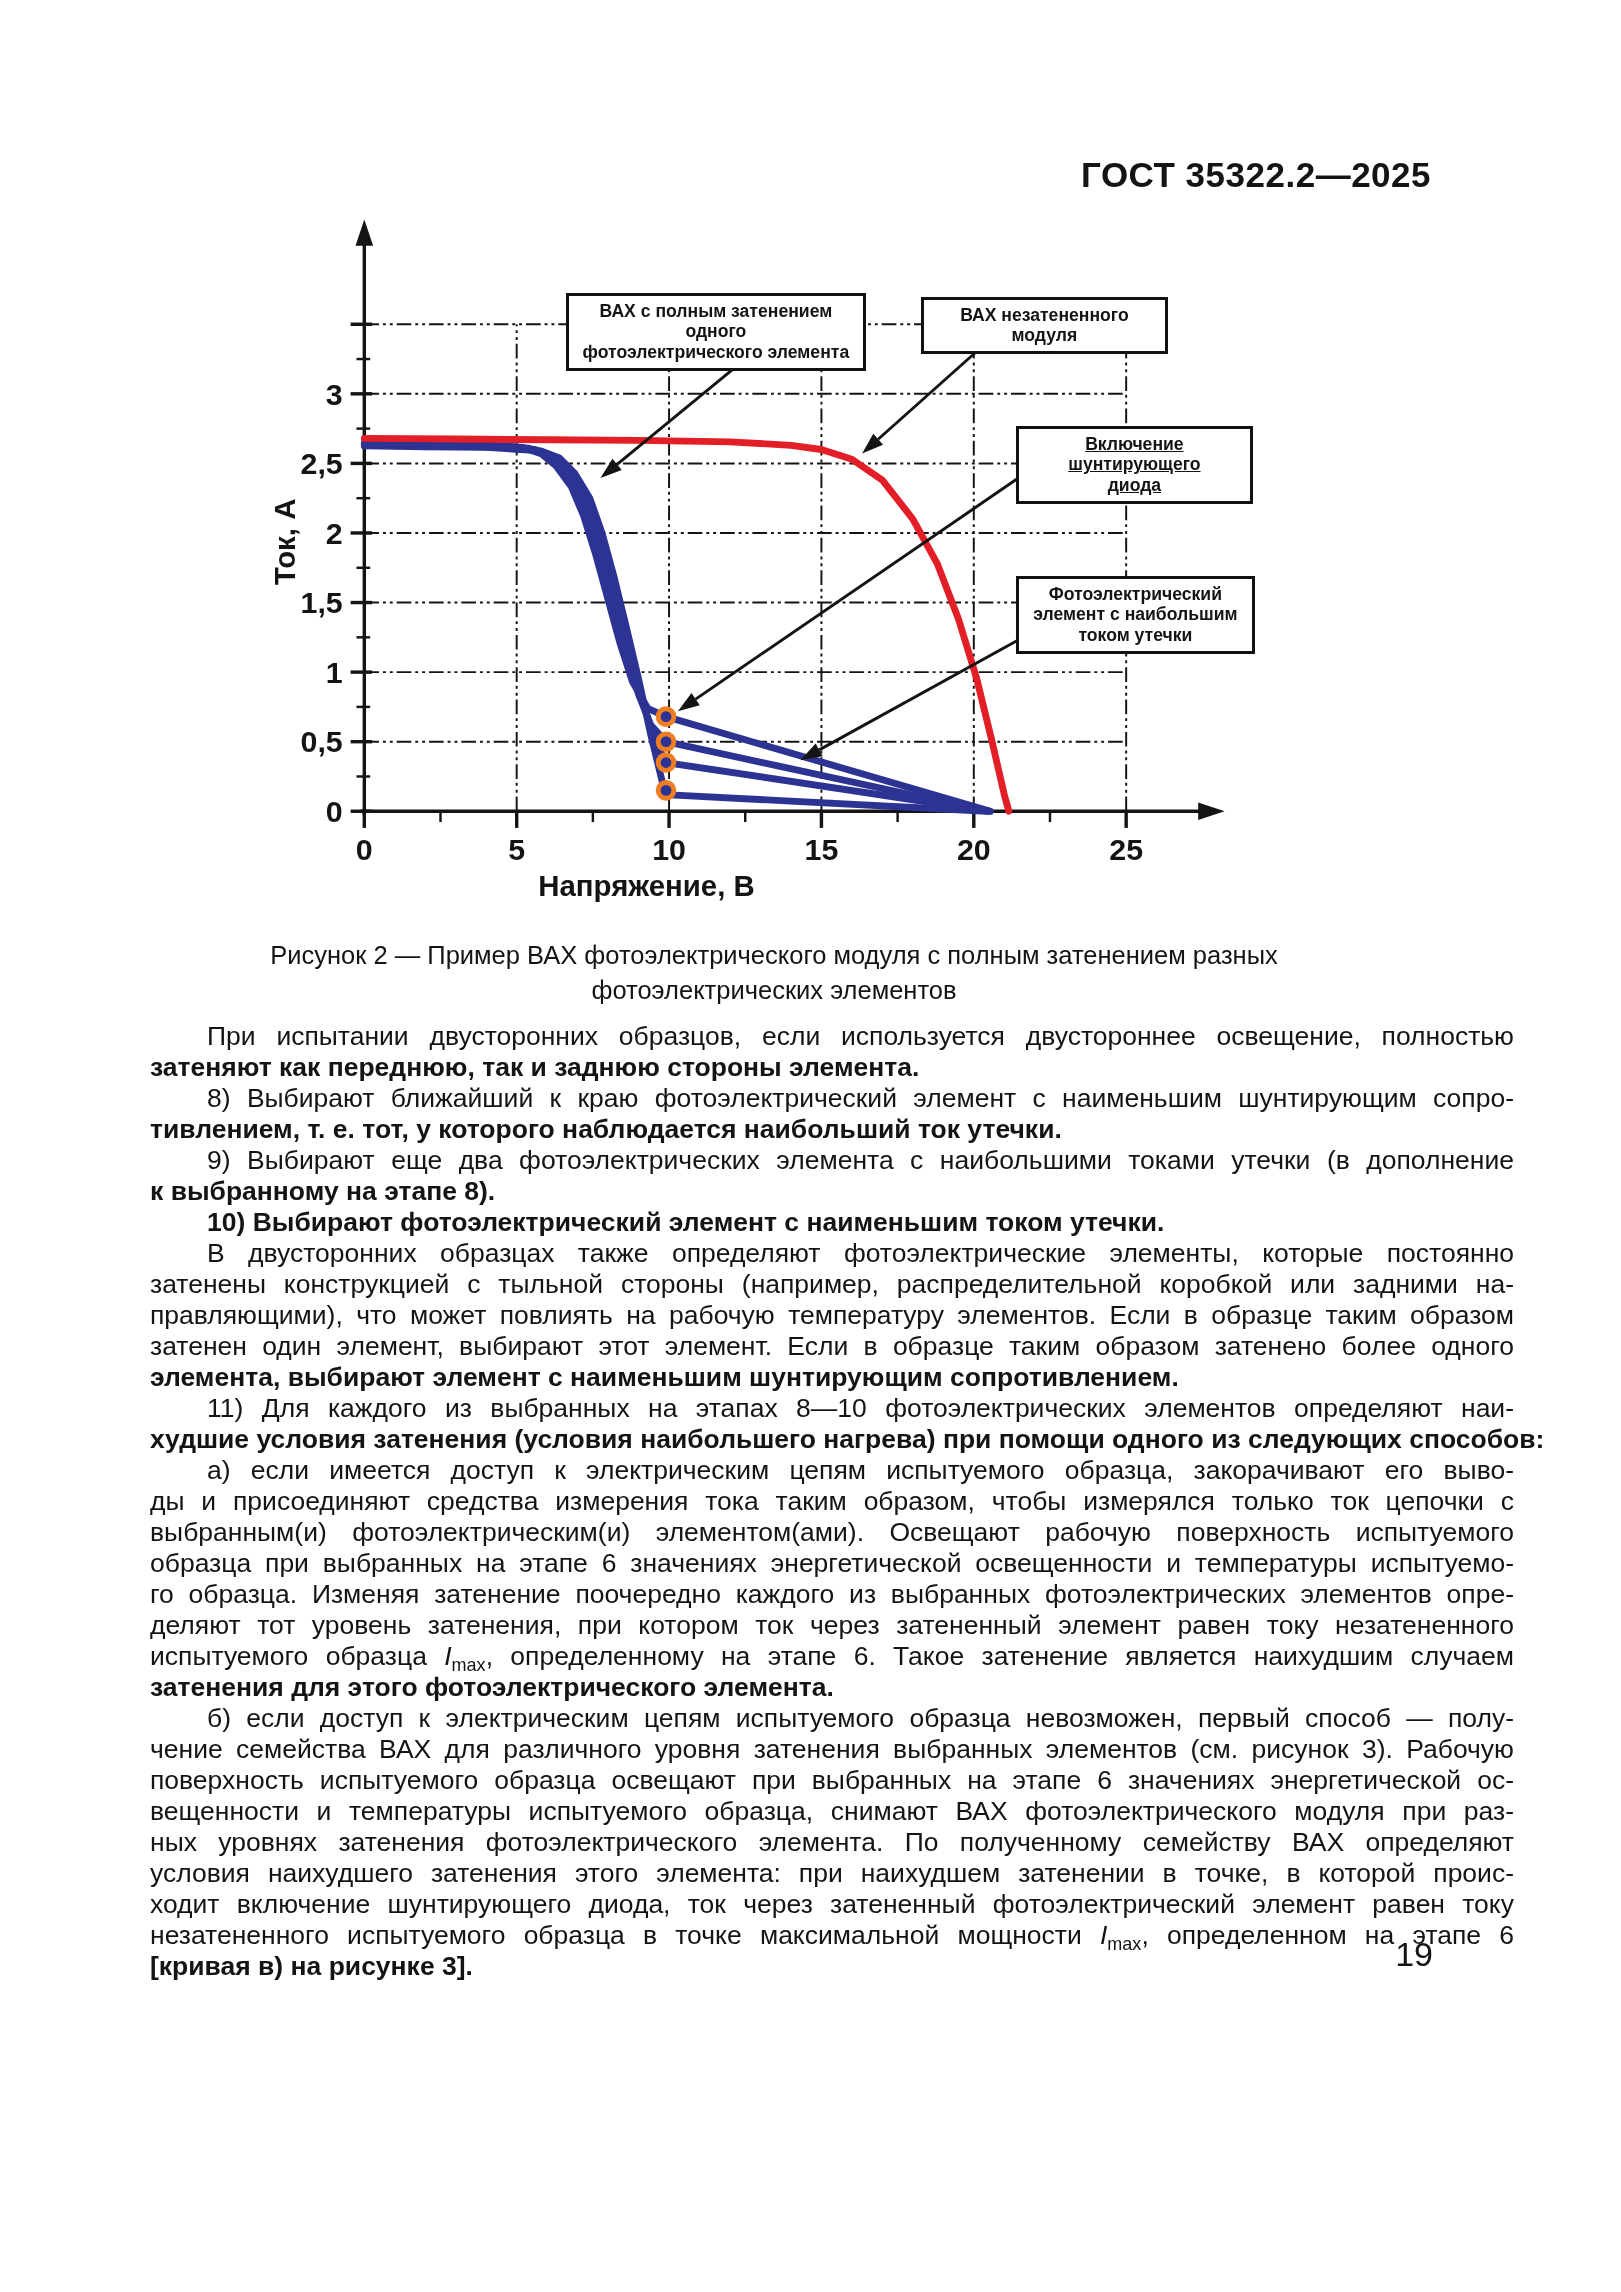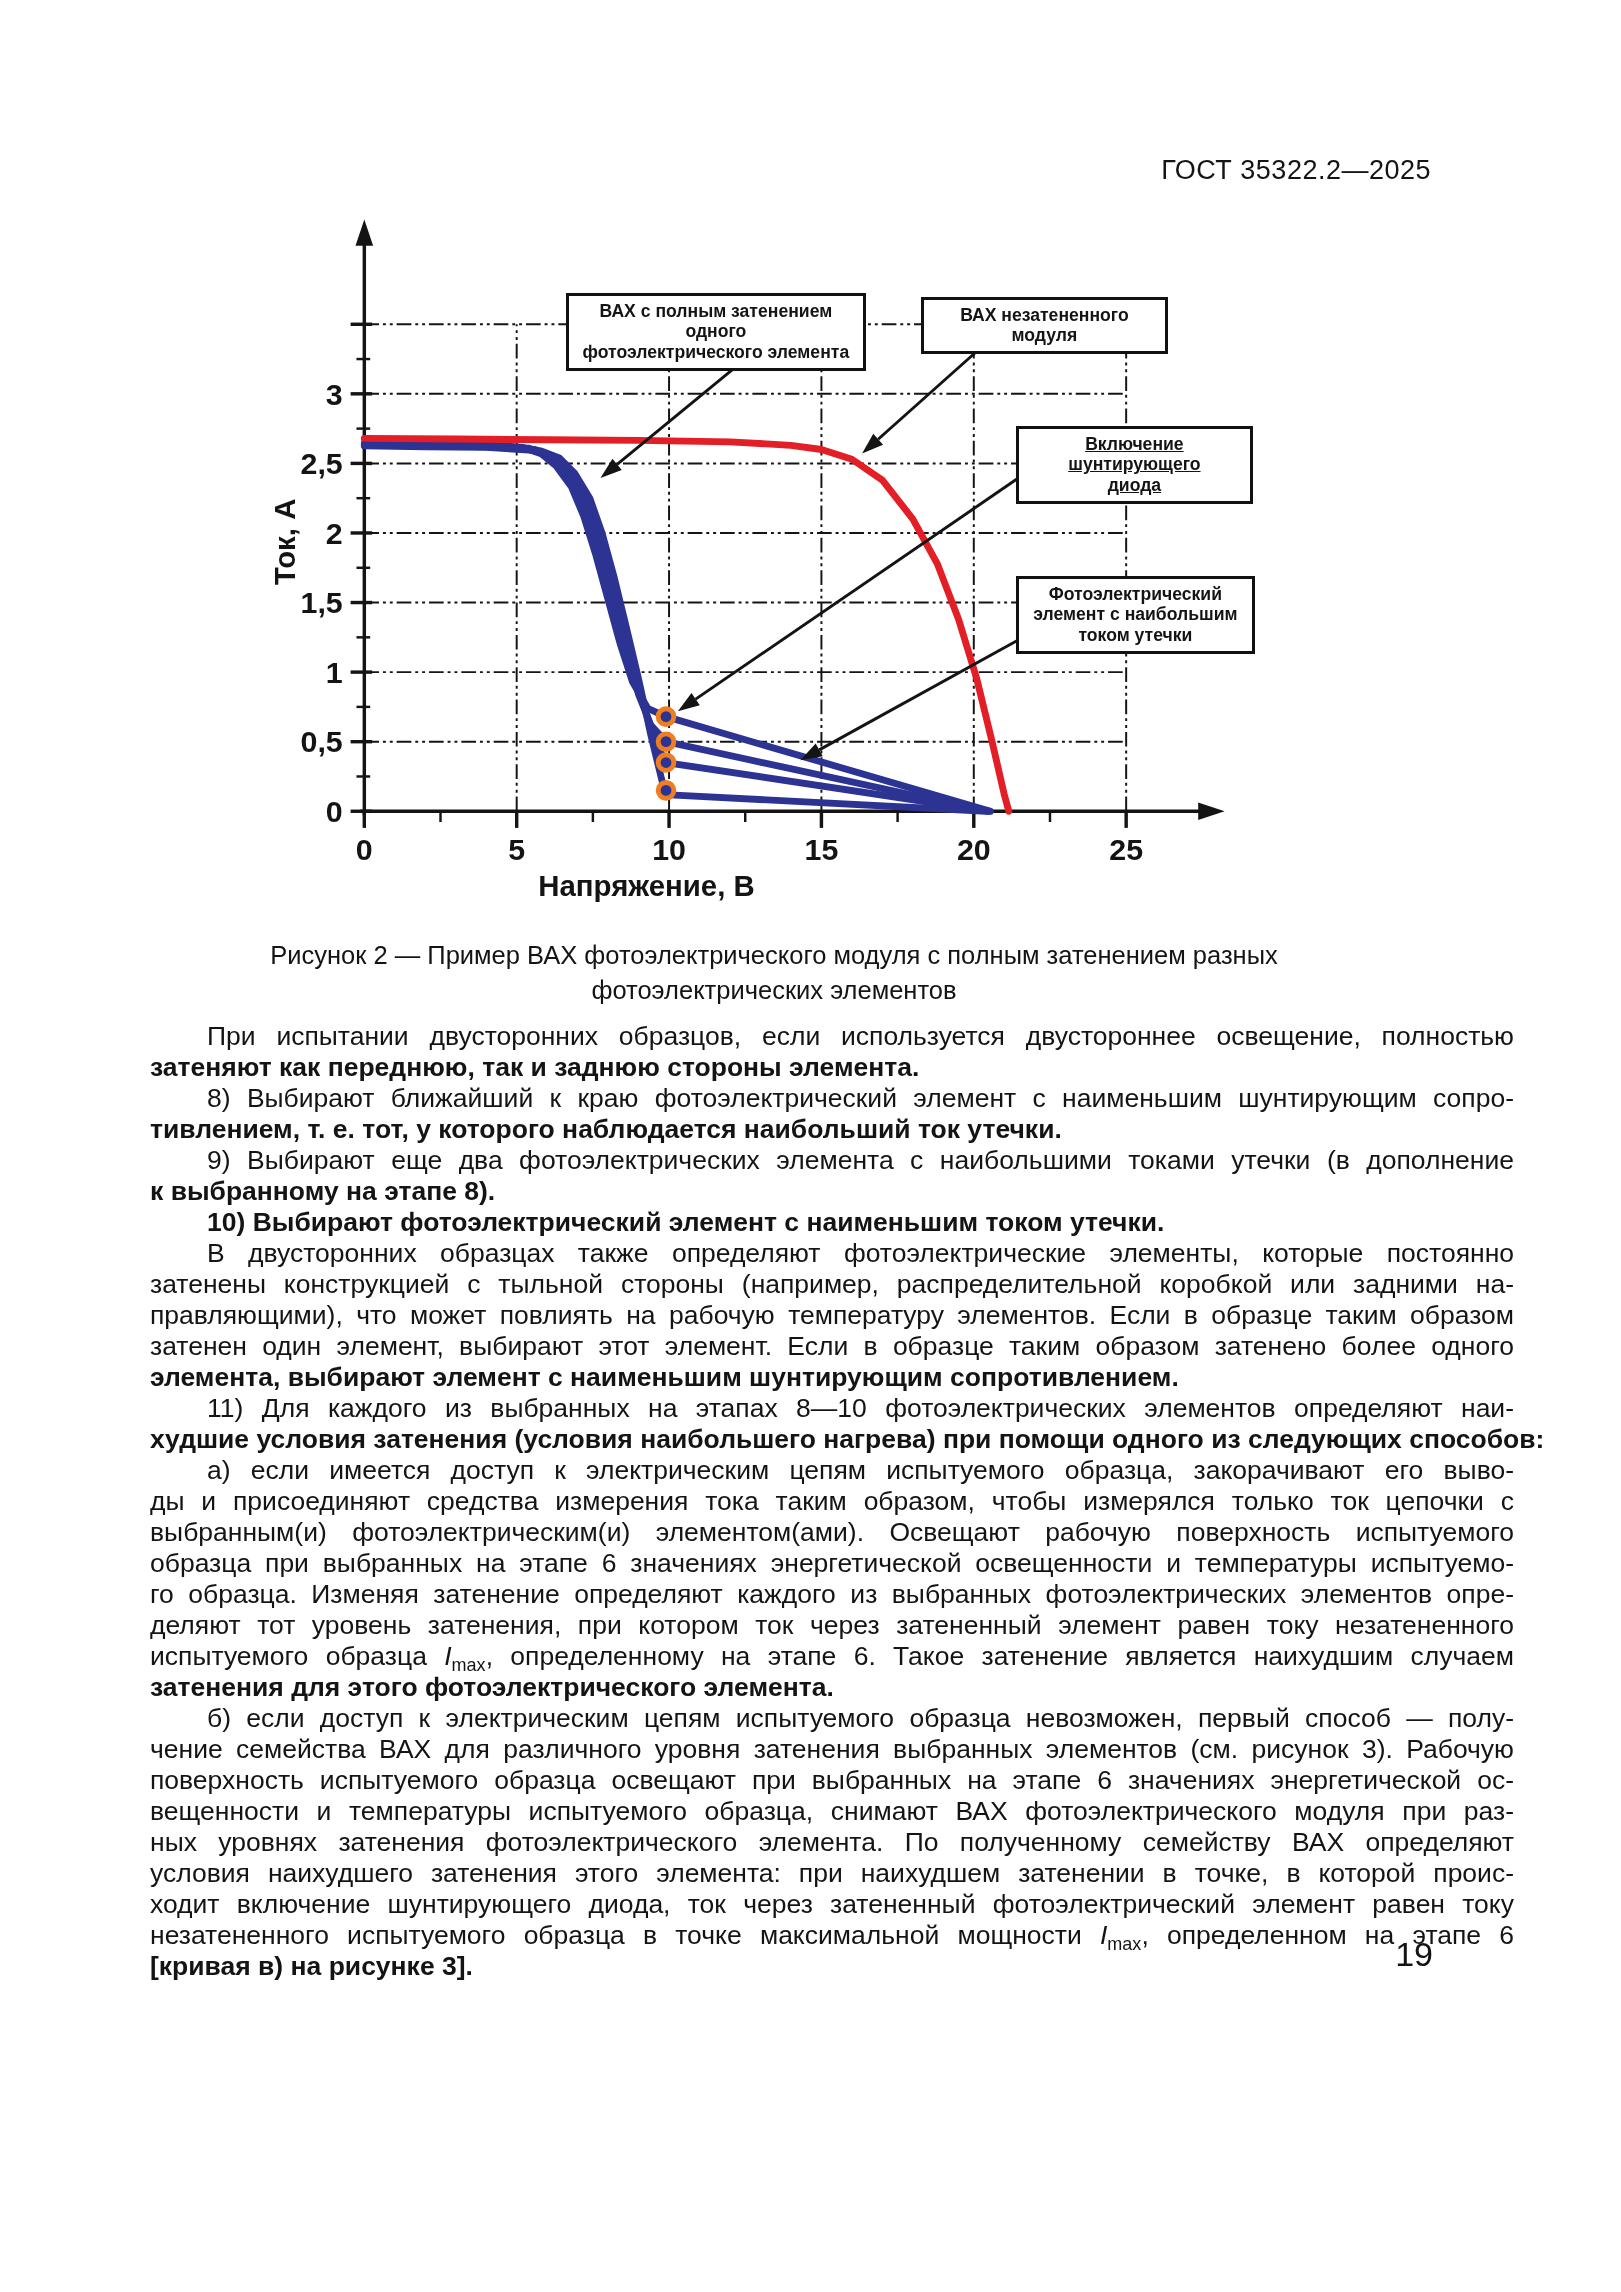--- a/index.html
+++ b/index.html
@@ -1,19 +1,19 @@
 <!DOCTYPE html>
 <html><head>
 <meta charset="utf-8">
 <style>
   html,body{margin:0;padding:0;}
   body{width:1621px;height:2293px;background:#ffffff;position:relative;
        font-family:"Liberation Sans", sans-serif;color:#141414;}
   .abs{position:absolute;}
-  #header{top:155px;right:190px;font-size:27px;font-weight:normal;letter-spacing:0.5px;}
+  #header{top:155px;right:190px;font-size:35px;font-weight:bold;letter-spacing:0.5px;}
   #figure{left:0;top:0;width:1621px;height:941px;}
   #chart-svg{position:absolute;left:225px;top:191px;}
   .annbox{position:absolute;background:#ffffff;border:3.4px solid #111111;
           font-size:17.6px;font-weight:bold;line-height:20.6px;padding:4.9px 6.9px;
           white-space:pre-line;}
   #ann-0{left:522px;top:293px;width:280px;text-align:center;margin-left:44px;}
   #ann-1{left:921px;top:297px;width:227px;text-align:center;}
   #ann-2{left:1016px;top:426px;width:217px;text-align:center;text-decoration:underline;}
   #ann-3{left:1016px;top:576px;width:219px;text-align:center;}
   #caption{left:176px;top:938px;width:1196px;text-align:center;
@@ -135,21 +135,21 @@
     <div class="ln">затенены конструкцией с тыльной стороны (например, распределительной коробкой или задними на-</div>
     <div class="ln">правляющими), что может повлиять на рабочую температуру элементов. Если в образце таким образом</div>
     <div class="ln">затенен один элемент, выбирают этот элемент. Если в образце таким образом затенено более одного</div>
     <div class="ln last">элемента, выбирают элемент с наименьшим шунтирующим сопротивлением.</div>
     <div class="ln first">11) Для каждого из выбранных на этапах 8—10 фотоэлектрических элементов определяют наи-</div>
     <div class="ln last">худшие условия затенения (условия наибольшего нагрева) при помощи одного из следующих способов:</div>
     <div class="ln first">а) если имеется доступ к электрическим цепям испытуемого образца, закорачивают его выво-</div>
     <div class="ln">ды и присоединяют средства измерения тока таким образом, чтобы измерялся только ток цепочки с</div>
     <div class="ln">выбранным(и) фотоэлектрическим(и) элементом(ами). Освещают рабочую поверхность испытуемого</div>
     <div class="ln">образца при выбранных на этапе 6 значениях энергетической освещенности и температуры испытуемо-</div>
-    <div class="ln">го образца. Изменяя затенение определяют каждого из выбранных фотоэлектрических элементов опре-</div>
+    <div class="ln">го образца. Изменяя затенение поочередно каждого из выбранных фотоэлектрических элементов опре-</div>
     <div class="ln">деляют тот уровень затенения, при котором ток через затененный элемент равен току незатененного</div>
     <div class="ln">испытуемого образца <i>I</i><sub>max</sub>, определенному на этапе 6. Такое затенение является наихудшим случаем</div>
     <div class="ln last">затенения для этого фотоэлектрического элемента.</div>
     <div class="ln first">б) если доступ к электрическим цепям испытуемого образца невозможен, первый способ — полу-</div>
     <div class="ln">чение семейства ВАХ для различного уровня затенения выбранных элементов (см. рисунок 3). Рабочую</div>
     <div class="ln">поверхность испытуемого образца освещают при выбранных на этапе 6 значениях энергетической ос-</div>
     <div class="ln">вещенности и температуры испытуемого образца, снимают ВАХ фотоэлектрического модуля при раз-</div>
     <div class="ln">ных уровнях затенения фотоэлектрического элемента. По полученному семейству ВАХ определяют</div>
     <div class="ln">условия наихудшего затенения этого элемента: при наихудшем затенении в точке, в которой проис-</div>
     <div class="ln">ходит включение шунтирующего диода, ток через затененный фотоэлектрический элемент равен току</div>

